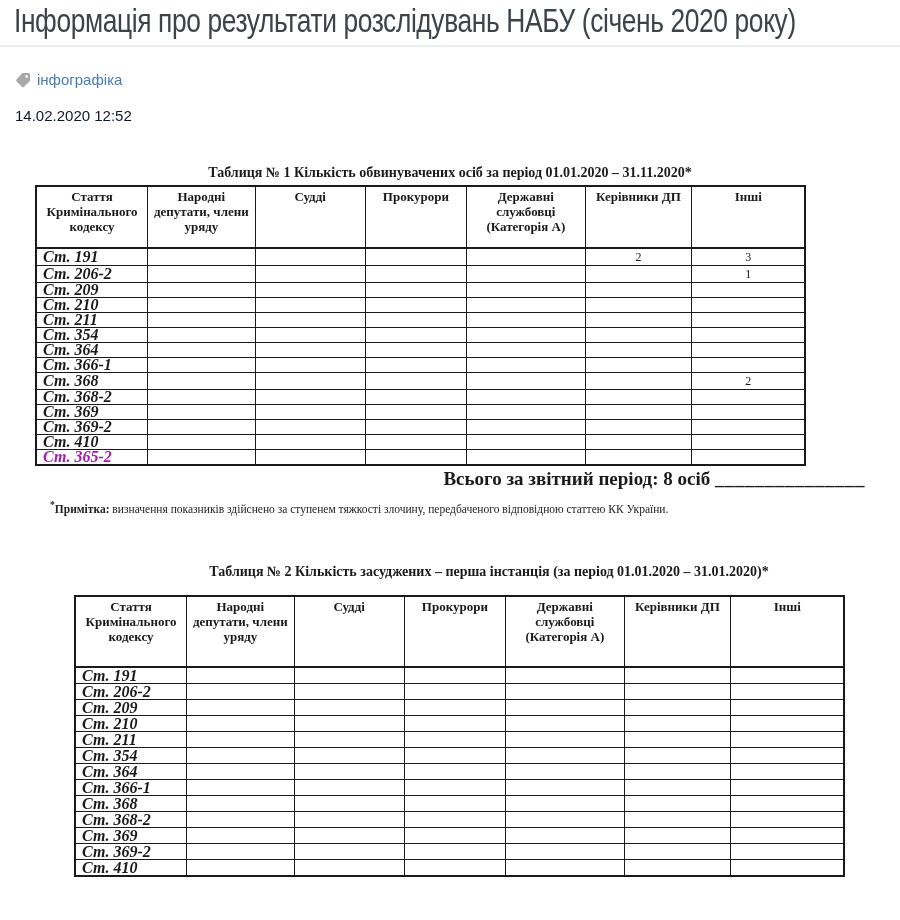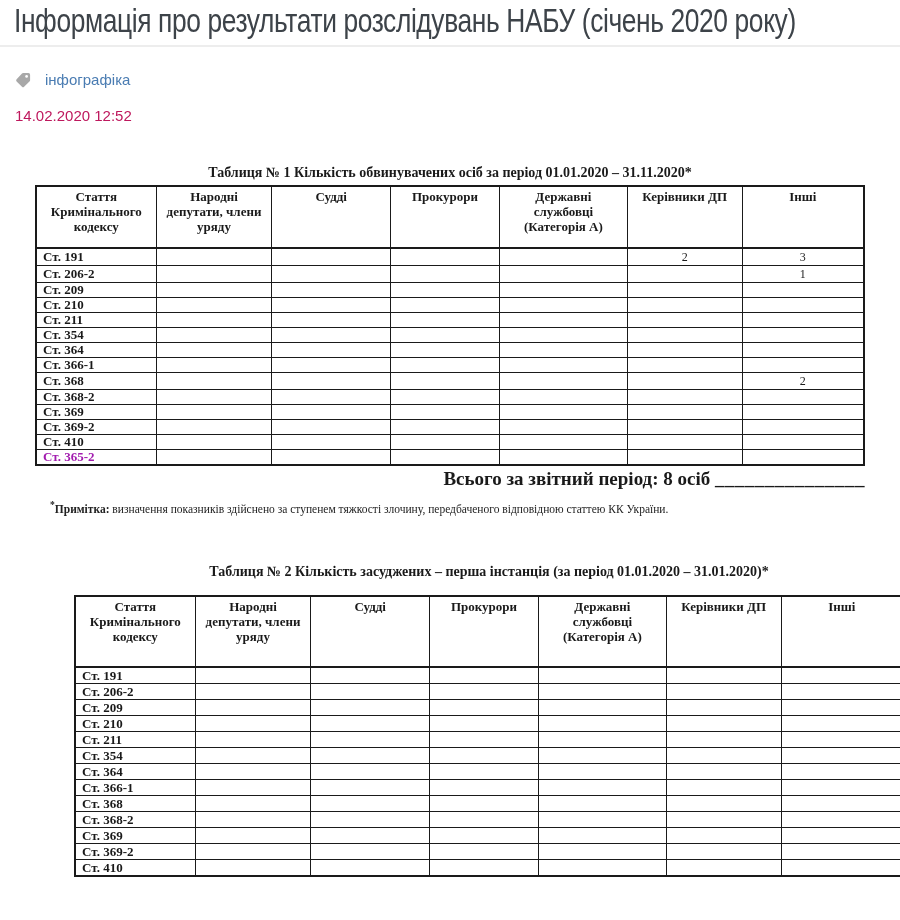--- a/index.html
+++ b/index.html
@@ -26,66 +26,67 @@
     transform-origin: 0 50%;
     white-space: nowrap;
   }
   .divider {
     border: none;
     border-top: 2px solid #ededed;
     margin: 5px 0 0 0;
   }
   .tag-row {
     margin: 24px 0 0 15px;
-    display: flex; align-items: center; gap: 14px;
+    display: flex; align-items: center; gap: 6px;
     font-family: "Liberation Sans", sans-serif;
     font-size: 15px;
   }
   .tag-link { color: #4a7cb2; text-decoration: none; cursor: pointer; }
   .timestamp {
     margin: 19px 0 0 15px;
     font-family: "Liberation Sans", sans-serif;
     font-size: 15px;
-    color: #be185d;
+    color: #0f172a;
   }
 
   
   .section1 { margin-top: 41px; }
   .section2 { margin-top: 49px; padding-left: 39px; }
   .tbl-title {
     width: 830px; margin-left: 35px;
     text-align: center;
     font-weight: bold;
     font-size: 14px;
   }
   table {
     border-collapse: collapse;
     table-layout: fixed;
-    width: 830px;
+    width: 771px;
     margin: 4px 0 0 35px;
   }
   .section2 table { margin-top: 15px; }
   th, td { border: 1px solid #1a1a1a; overflow: hidden; }
   table { border: 2px solid #1a1a1a; }
   th {
     font-weight: bold;
     font-size: 13px;
     line-height: 15px;
     vertical-align: top;
     padding: 2px 4px 0 4px;
     text-align: center;
   }
   tr.hdr-row th { border-bottom: 2px solid #1a1a1a; }
   .t1 th { height: 62px; }
   .t2 th { height: 71px; }
   td.article {
     font-weight: bold;
-    font-size: 13px;
+    font-size: 16px;
     padding: 0 0 0 6px;
     white-space: nowrap;
+    font-style: italic;
   }
   td.article.red { color: #a21caf; }
   td.val { text-align: center; font-size: 12px; }
   .t1 td { height: 15px; line-height: 14px; }
   .t2 td { height: 16px; line-height: 15px; }
 
   .total {
     width: 830px; margin-left: 35px; margin-top: 2px;
     text-align: right;
     font-weight: bold;

